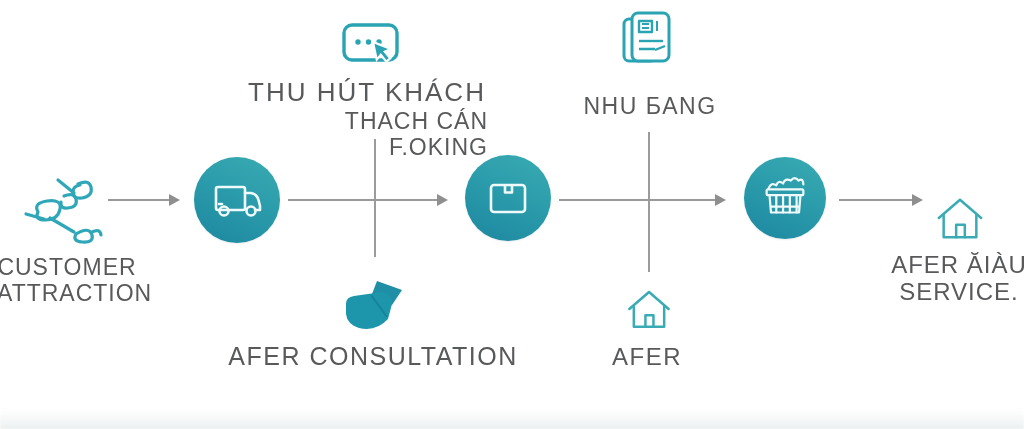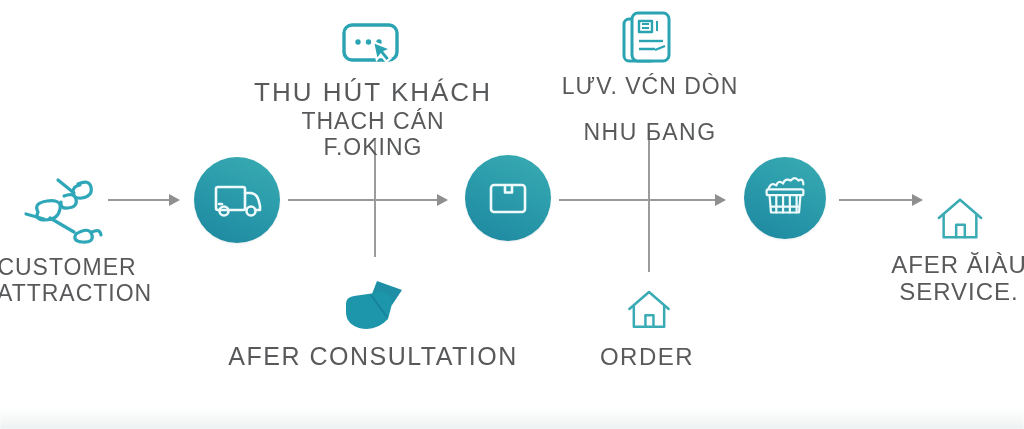--- a/index.html
+++ b/index.html
@@ -82,23 +82,23 @@
       <rect x="4" y="4" width="53" height="35" rx="8" stroke="#2aa3b3" stroke-width="3.4"></rect>
       <circle cx="18" cy="21" r="2.7" fill="#2aa3b3"></circle>
       <circle cx="28.5" cy="21" r="2.7" fill="#2aa3b3"></circle>
       <circle cx="39" cy="21" r="2.7" fill="#2aa3b3"></circle>
       <g transform="translate(33,21) rotate(-12)">
         <path d="M0 0 L0 18 L5 14 L9 22 L13.5 19.5 L9.5 12 L16 10.5 Z" fill="#2aa3b3" stroke="#ffffff" stroke-width="2.2"></path>
       </g>
     </svg>
   </div>
 
-  <div class="abs label" style="left:252px; top:78px; width:242px;">
+  <div class="abs label" style="left:246px; top:78px; width:242px;">
     <div style="font-size:26px; letter-spacing:2px;">THU HÚT KHÁCH</div>
-    <div style="font-size:23px; letter-spacing:1px; margin-top:2px;">THACH CÁN F.OKING</div>
+    <div style="font-size:23px; letter-spacing:1px; margin-top:2px;text-align:right;">THACH CÁN F.OKING</div>
   </div>
 
   <div class="abs" style="left:341px; top:279px; width:66px; height:54px;">
     <svg width="66" height="54" viewBox="0 0 66 54">
       <polygon points="36,2 61,11 51,26 31,15" fill="#1f8fa6"></polygon>
       <path d="M5 25 Q5 18 13 17 L41 13 Q51 15 51 25 L47 40 Q35 53 18 49 Q6 45 5 35 Z" fill="#1d96ab"></path>
       <path d="M30 16 L46 38" stroke="#17839a" stroke-width="2" fill="none"></path>
     </svg>
   </div>
 
@@ -123,34 +123,33 @@
       <rect x="13" y="4" width="37" height="48" rx="6" fill="#ffffff"></rect>
       <rect x="20" y="12" width="13" height="11" stroke-width="2.4"></rect>
       <path d="M23 15 h7 M23 19 h7" stroke-width="1.8"></path>
       <path d="M38 12 v10" stroke-width="2"></path>
       <path d="M20 32 h24" stroke-width="2.4"></path>
       <path d="M20 40 h16 M36 41 l10 -4" stroke-width="2.4"></path>
     </svg>
   </div>
 
   <div class="abs label" style="left:558px; top:74px; width:184px;">
-    <div style="font-size:23px; letter-spacing:1px;">LƯV. VĆN DÒN</div>
     <div style="font-size:23px; letter-spacing:1.5px; margin-top:20px;">NHU ƂANG</div>
   </div>
 
   <div class="abs" style="left:624px; top:285px; width:50px; height:48px;">
     <svg width="50" height="48" viewBox="0 0 56 52" fill="none" stroke="#3aabb5" stroke-width="2.8" stroke-linejoin="round" stroke-linecap="round">
       <path d="M6 26 L28 7 L50 26"></path>
       <path d="M11 23 V46 H45 V23"></path>
       <path d="M24 46 V33 h9 V46"></path>
     </svg>
   </div>
 
   <div class="abs label" style="left:545px; top:344px; width:204px; font-size:24px; letter-spacing:1.5px;">
-    <div>ORDER</div>
+    <div>AFER</div>
   </div>
 
   <div class="circle" style="left:744px; top:157px; width:82px; height:82px;">
     <svg width="58" height="58" viewBox="0 0 60 60" fill="none" stroke="#eefafb" stroke-width="2.3" stroke-linejoin="round" stroke-linecap="round">
       <path d="M13 20 q3 -7 8 -3 q2 -6 7 -2 q2 -6 8 -3 q4 -5 8 0 q5 -3 5 4"></path>
       <rect x="11" y="21" width="38" height="6" rx="1.5"></rect>
       <path d="M14 27 l1.5 18 h29 l1.5 -18"></path>
       <path d="M21 27 v18 M28 27 v18 M35 27 v18 M42 27 v18"></path>
       <path d="M15.5 39 h29"></path>
     </svg>

